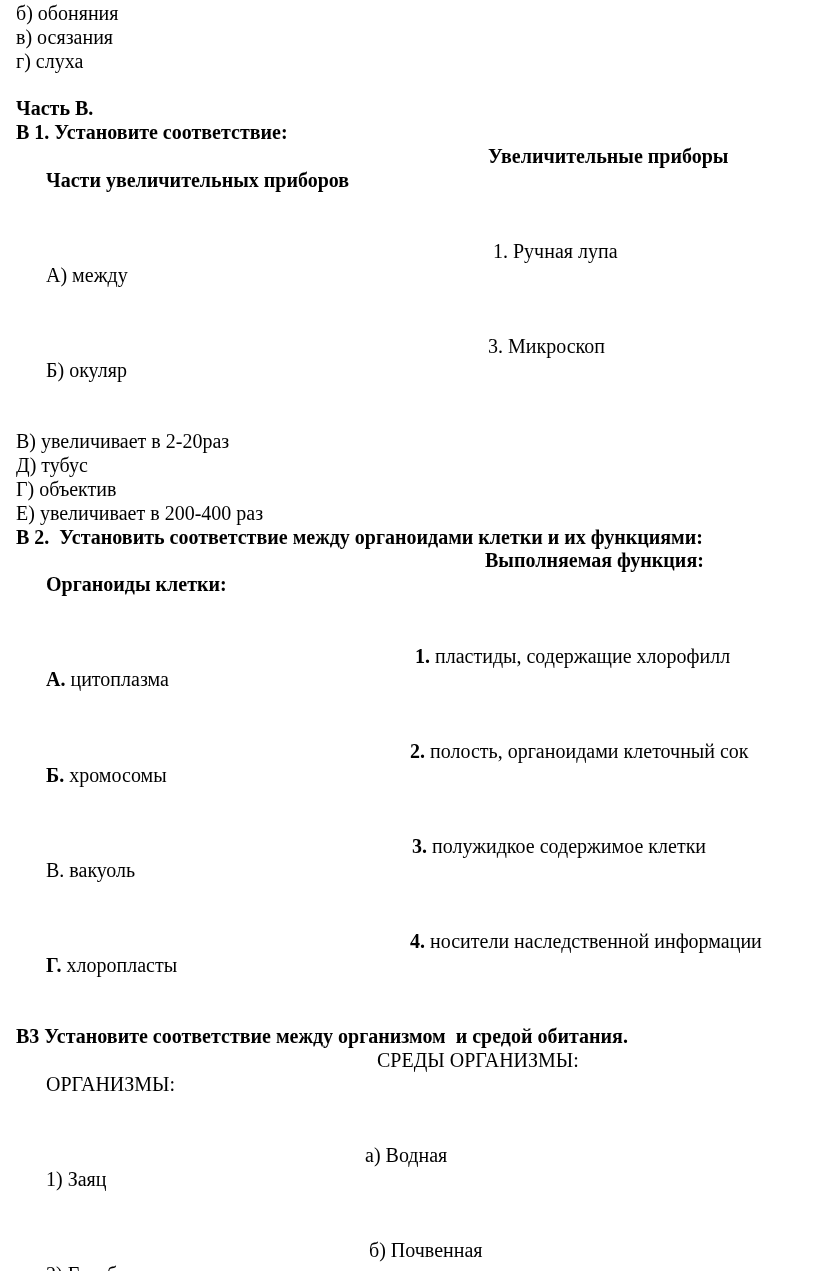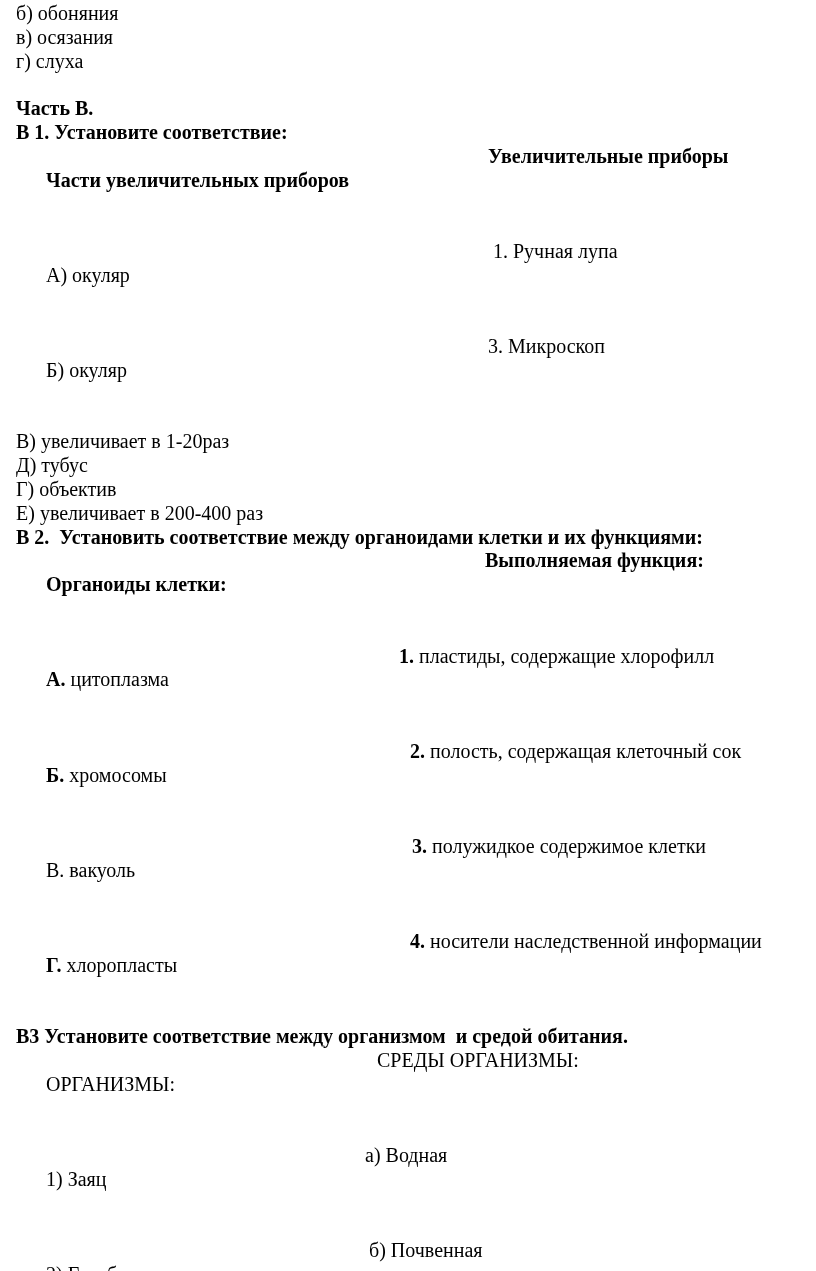--- a/index.html
+++ b/index.html
@@ -32,44 +32,44 @@
     <div class="line"></div>
 
     <div class="line bold">Часть В.</div>
 
     <div class="line bold">В 1. Установите соответствие:</div>
     <div class="line">
       <span class="bold">Части увеличительных приборов</span>
       <span class="col2 bold" style="left:472px">Увеличительные приборы</span>
     </div>
     <div class="line">
-      <span>А) окуляр</span>
+      <span>А) между</span>
       <span class="col2" style="left:477px">1. Ручная лупа</span>
     </div>
     <div class="line">
       <span>Б) окуляр</span>
       <span class="col2" style="left:472px">3. Микроскоп</span>
     </div>
-    <div class="line">В) увеличивает в 1-20раз</div>
+    <div class="line">В) увеличивает в 2-20раз</div>
     <div class="line">Д) тубус</div>
     <div class="line">Г) объектив</div>
     <div class="line">Е) увеличивает в 200-400 раз</div>
 
     <div class="line bold">В 2.  Установить соответствие между органоидами клетки и их функциями:</div>
     <div class="line">
       <span class="bold">Органоиды клетки:</span>
       <span class="col2 bold" style="left:469px">Выполняемая функция:</span>
     </div>
     <div class="line">
       <span class="bold">А.</span><span> цитоплазма</span>
-      <span class="col2" style="left:383px"><span class="bold">1.</span><span> пластиды, содержащие хлорофилл</span></span>
+      <span class="col2" style="left:399px"><span class="bold">1.</span><span> пластиды, содержащие хлорофилл</span></span>
     </div>
     <div class="line">
       <span class="bold">Б.</span><span> хромосомы</span>
-      <span class="col2" style="left:394px"><span class="bold">2.</span><span> полость, содержащая клеточный сок</span></span>
+      <span class="col2" style="left:394px"><span class="bold">2.</span><span> полость, органоидами клеточный сок</span></span>
     </div>
     <div class="line">
       <span>В.</span><span> вакуоль</span>
       <span class="col2" style="left:396px"><span class="bold">3.</span><span> полужидкое содержимое клетки</span></span>
     </div>
     <div class="line">
       <span class="bold">Г.</span><span> хлоропласты</span>
       <span class="col2" style="left:394px"><span class="bold">4.</span><span> носители наследственной информации</span></span>
     </div>
 

